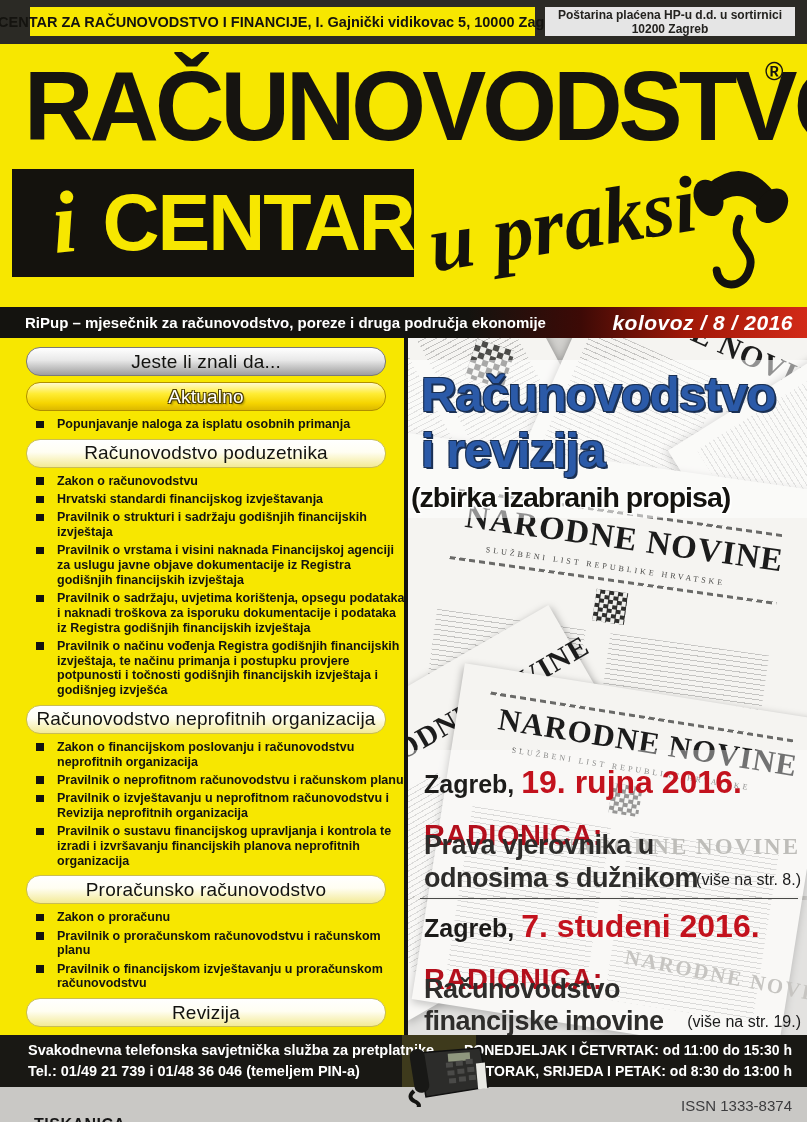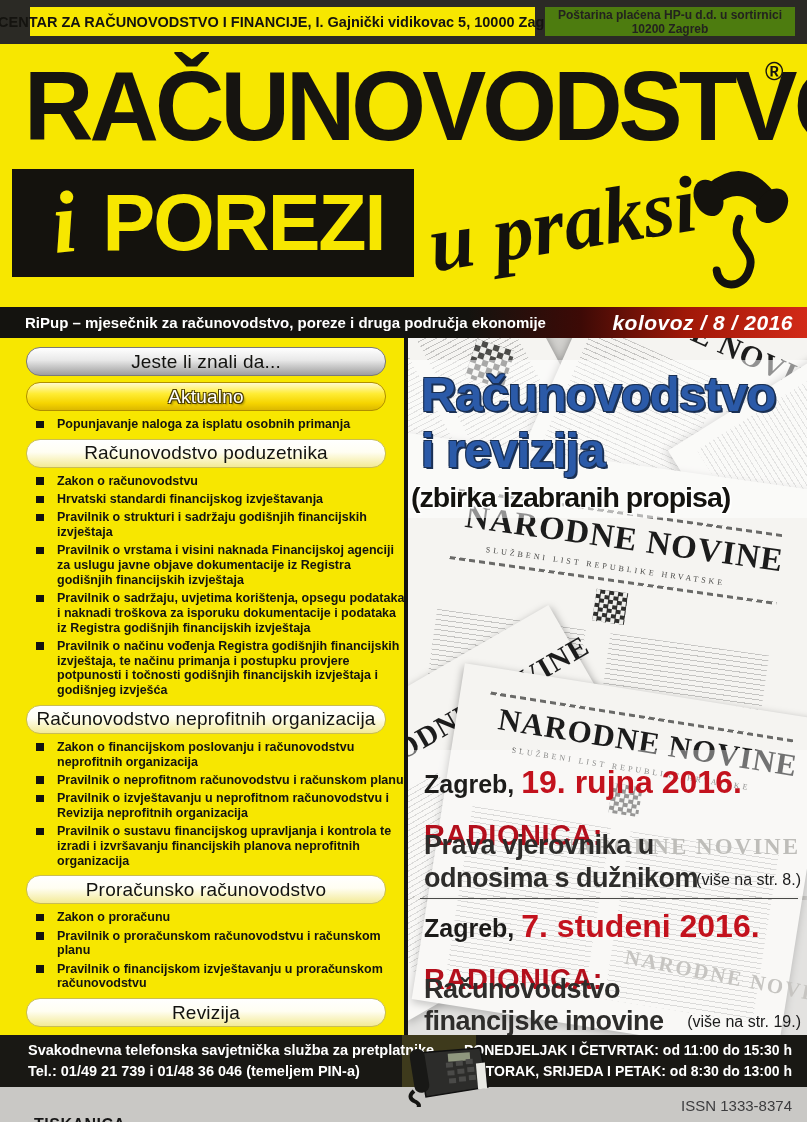--- a/index.html
+++ b/index.html
@@ -3,21 +3,21 @@
 <meta charset="utf-8">
 <style>
   html,body{margin:0;padding:0;background:#888;}
   #page{position:relative;width:807px;height:1122px;background:#f7e700;overflow:hidden;
         font-family:"Liberation Sans",sans-serif;}
 
   
   .topbar{position:absolute;left:0;top:0;width:807px;height:44px;background:#2b2a25;}
   .topbar .clabel{position:absolute;left:30px;top:7px;width:505px;height:29px;background:#f7e700;
         color:#14130f;font-weight:bold;font-size:14.5px;display:flex;align-items:center;justify-content:center;white-space:nowrap;}
-  .topbar .postage{position:absolute;left:545px;top:7px;width:250px;height:29px;background:#4d7c0f;
+  .topbar .postage{position:absolute;left:545px;top:7px;width:250px;height:29px;background:#e5e5e5;
         color:#23221f;font-weight:bold;font-size:12px;display:flex;align-items:center;justify-content:center;text-align:center;}
 
   
   .title{position:absolute;left:24px;top:56px;font-size:99px;font-weight:bold;color:#161410;
         letter-spacing:-4px;transform:scaleX(.97);transform-origin:left top;white-space:nowrap;line-height:1.02;}
   .reg{position:absolute;left:765px;top:57px;font-size:25px;font-weight:bold;color:#161410;}
   .porezi{position:absolute;left:12px;top:169px;width:402px;height:108px;background:#14120d;display:flex;align-items:center;}
   .porezi .i{font-family:"Liberation Serif",serif;font-style:italic;font-weight:bold;font-size:88px;
         color:#f7e700;margin-left:40px;line-height:.7;transform:rotate(-6deg);}
   .porezi .main{font-size:79px;font-weight:bold;color:#f7e700;letter-spacing:-2px;margin-left:26px;line-height:.9;}
@@ -88,21 +88,21 @@
 
   <div class="topbar">
     <div class="clabel">CENTAR ZA RAČUNOVODSTVO I FINANCIJE, I. Gajnički vidikovac 5, 10000 Zagreb</div>
     <div class="postage">Poštarina plaćena HP-u d.d. u sortirnici 10200 Zagreb</div>
   </div>
 
   <div class="title">RAČUNOVODSTVO</div>
   <div class="reg">®</div>
   <div class="porezi">
     <span class="i">i</span>
-    <span class="main">POREZI</span>
+    <span class="main">CENTAR</span>
   </div>
   <div class="praksi">u praksi</div>
   <div class="phone-logo">
     <svg width="120" height="160" viewBox="0 0 120 160">
       <g fill="#14120d">
         <path d="M30 42 Q64 6 100 44 L87 62 Q64 38 43 60 Z"></path>
         <ellipse cx="33" cy="55" rx="14" ry="19" transform="rotate(-32 33 55)"></ellipse>
         <ellipse cx="97" cy="55" rx="14" ry="19" transform="rotate(32 97 55)"></ellipse>
       </g>
       <path d="M66 72 C58 100 88 98 82 122 C78 142 54 144 50 126" stroke="#14120d" stroke-width="8" fill="none" stroke-linecap="round"></path>

